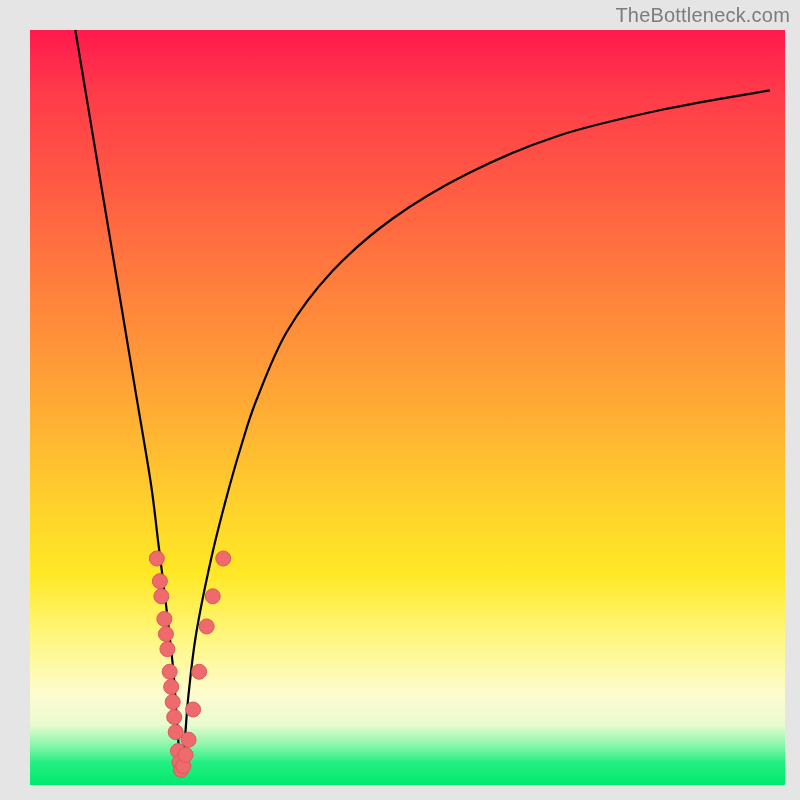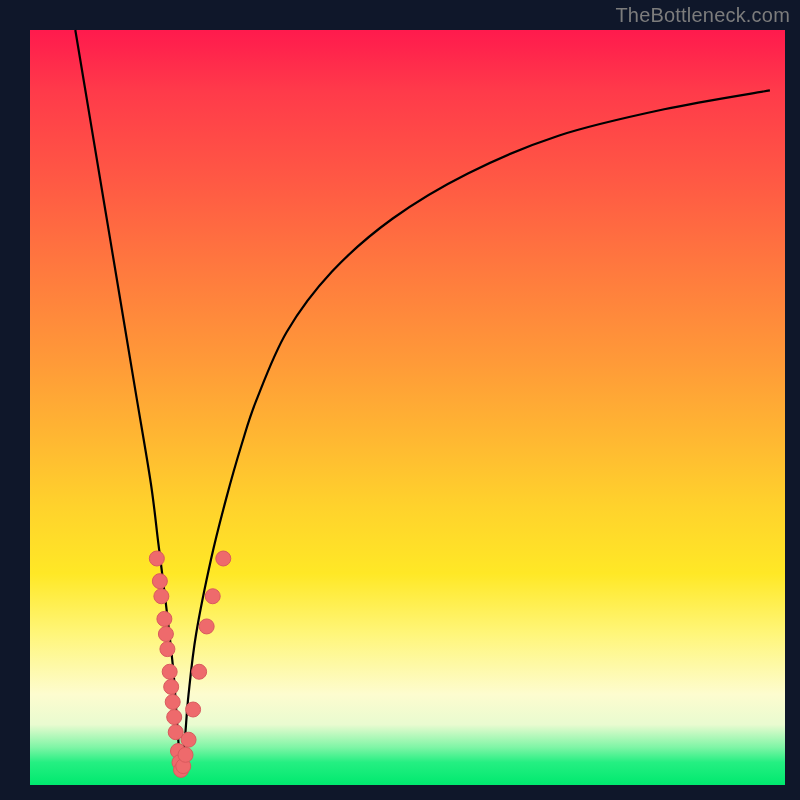--- a/index.html
+++ b/index.html
@@ -10,21 +10,21 @@
     overflow: hidden;
     background: #000;
     font-family: Arial, Helvetica, sans-serif;
   }
   .frame {
     position: absolute;
     left: 0;
     top: 0;
     width: 800px;
     height: 800px;
-    background: #0f172a;
+    background: #e5e5e5;
   }
   .plot-area {
     position: absolute;
     left: 30px;
     top: 30px;
     width: 755px;
     height: 755px;
     
     background: linear-gradient(
       to bottom,

